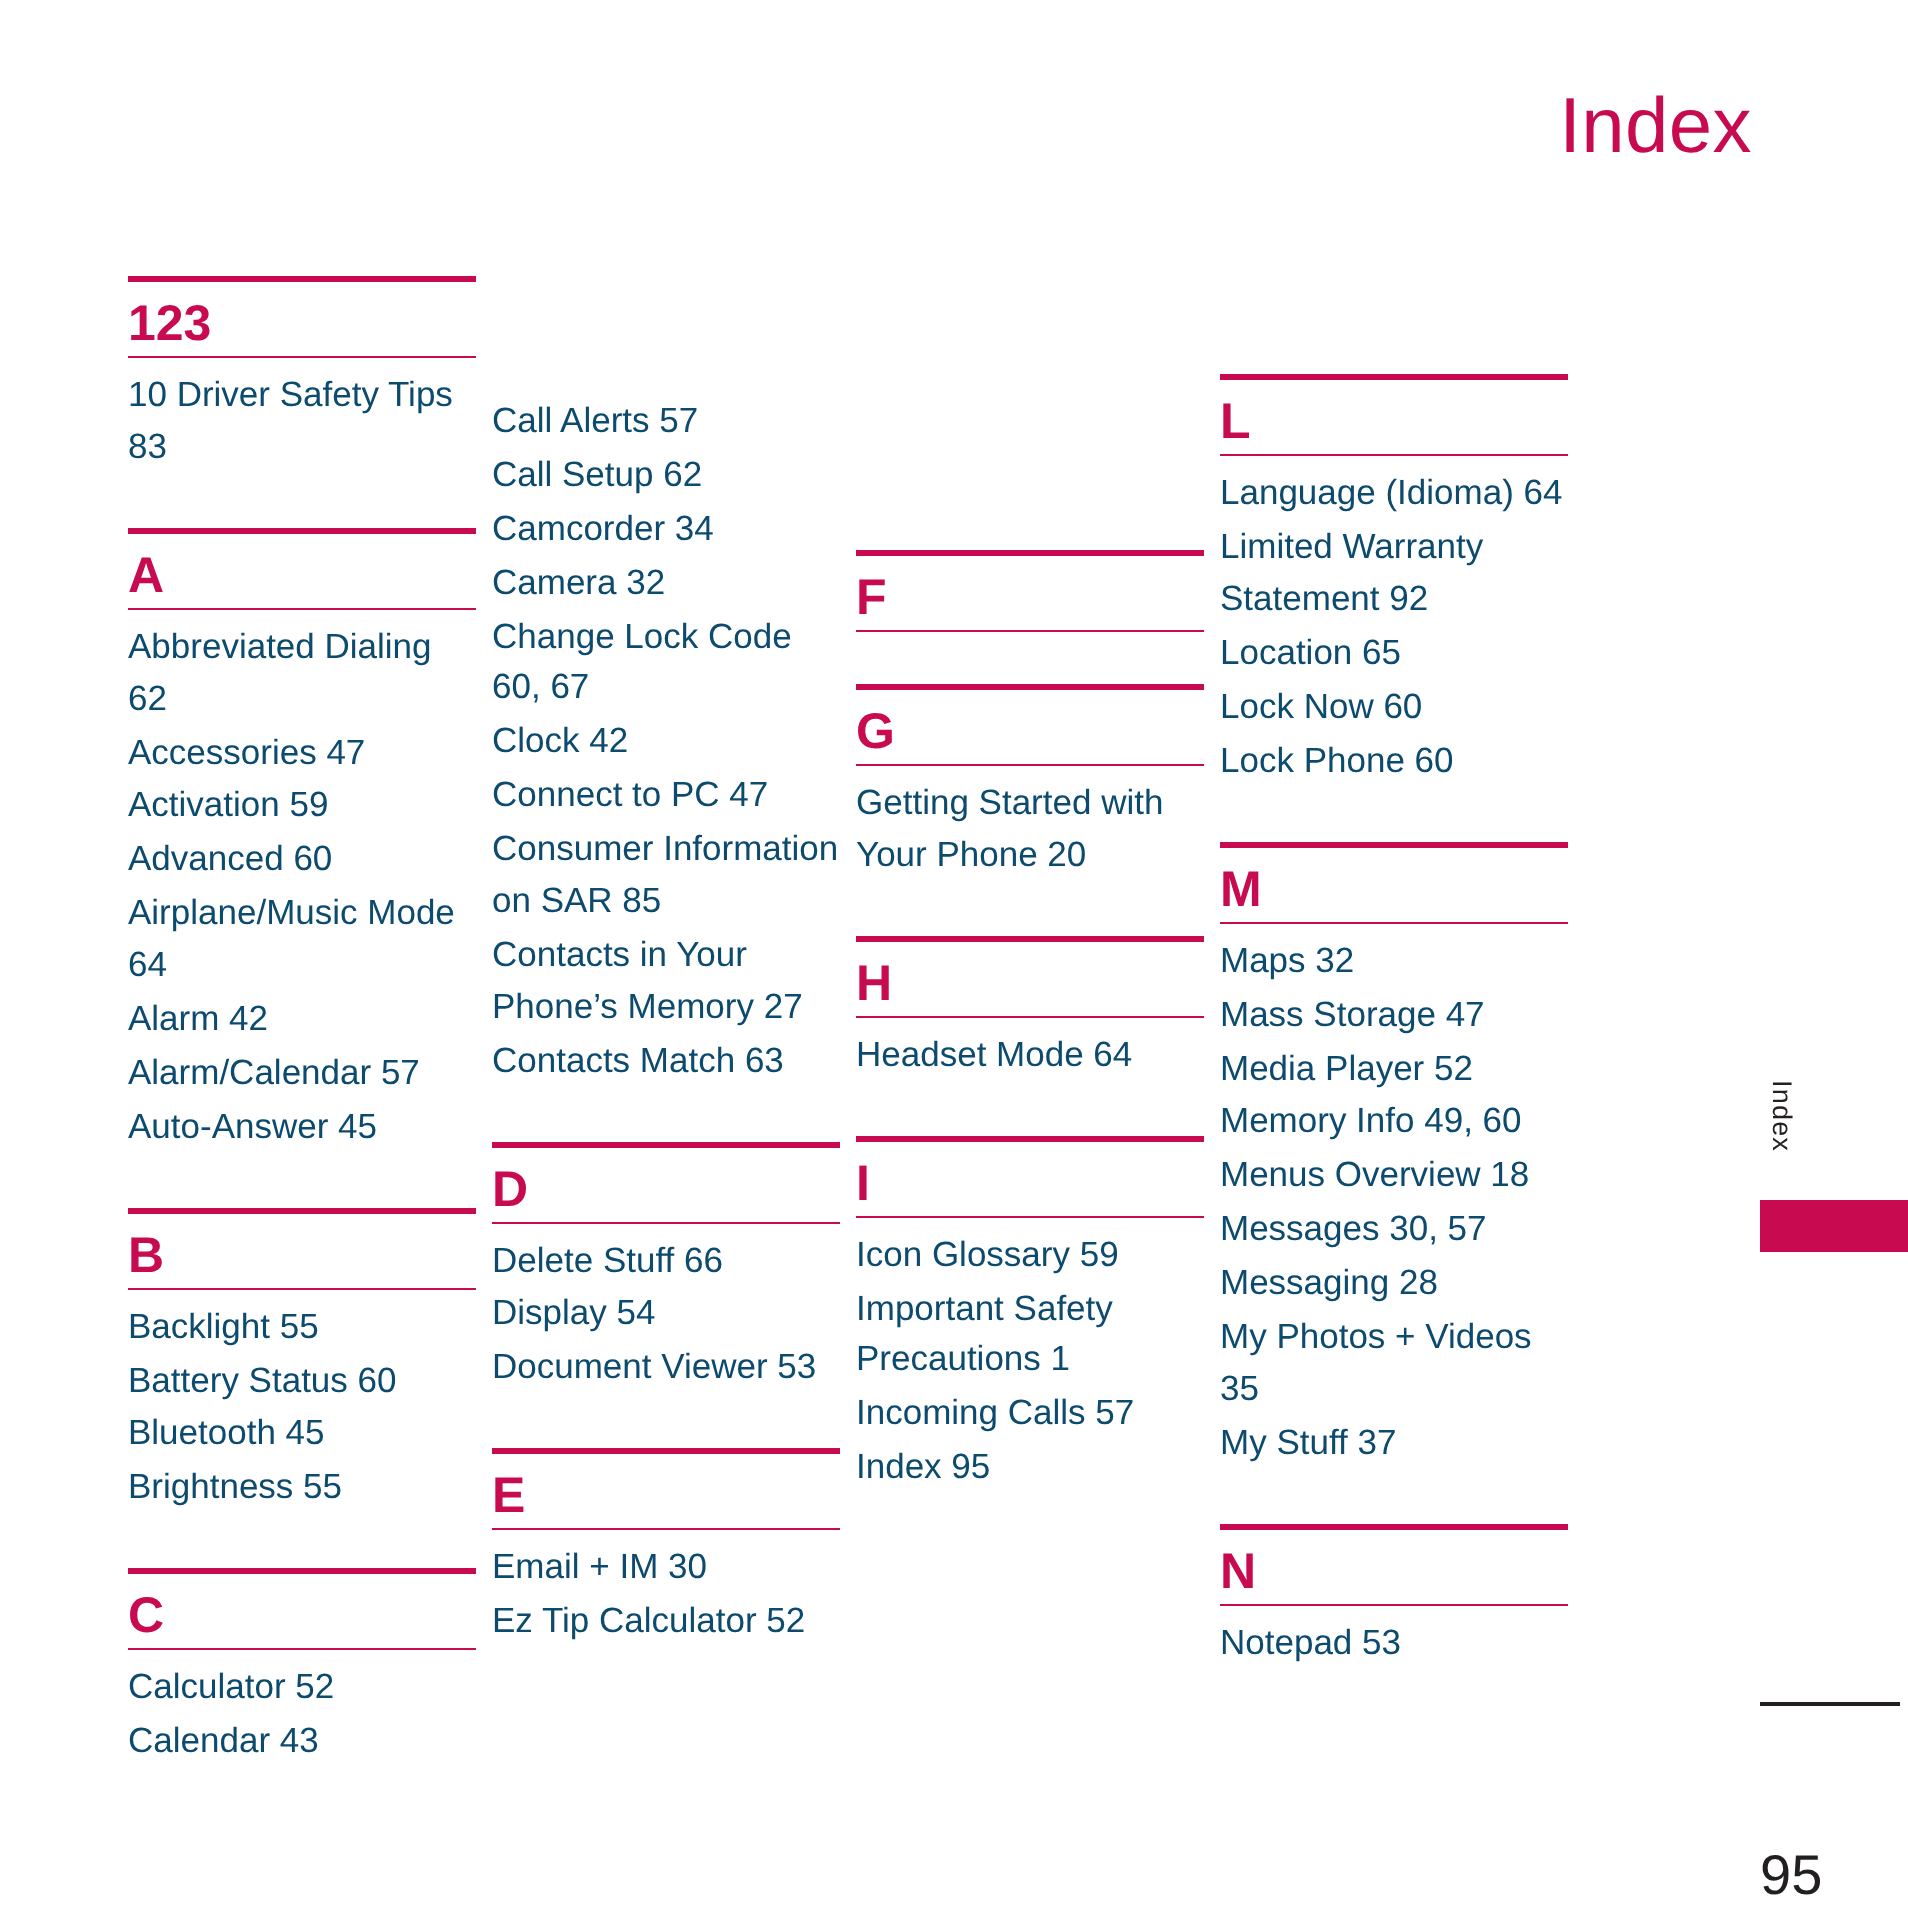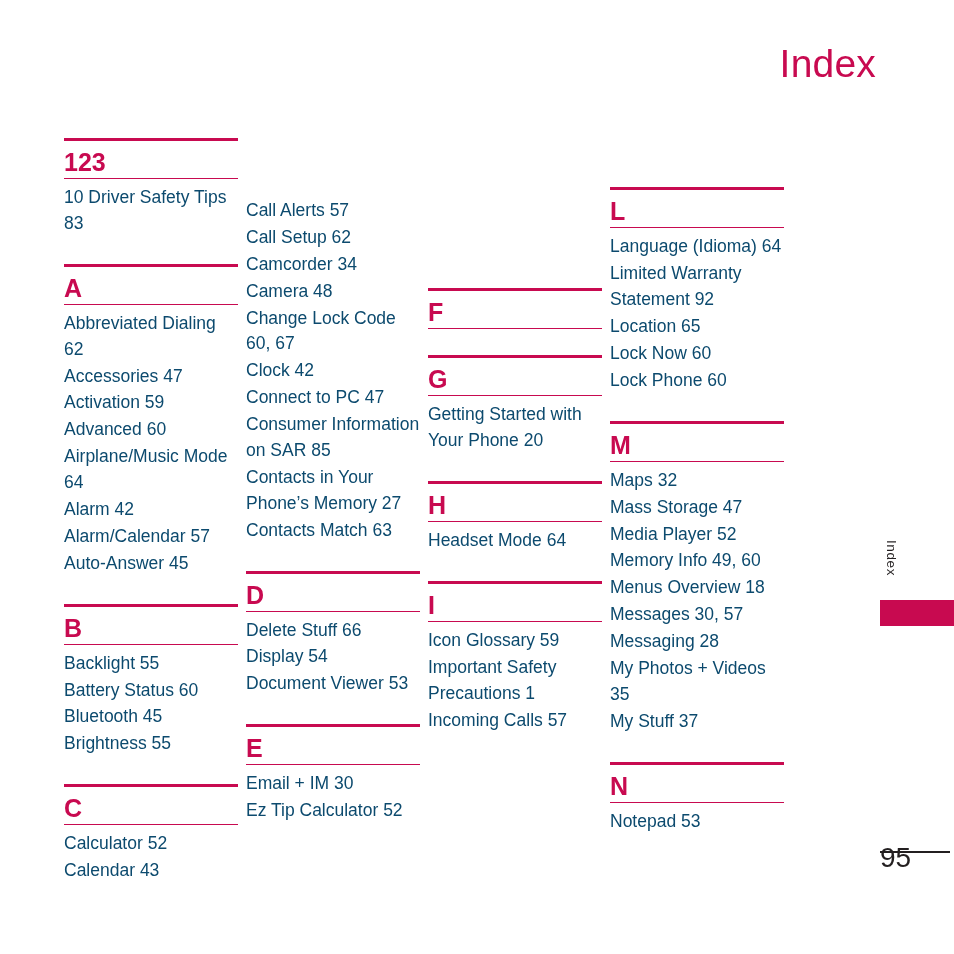--- a/index.html
+++ b/index.html
@@ -112,21 +112,21 @@
     position: absolute;
     left: 880px;
     top: 851px;
     width: 70px;
     height: 1.5px;
     background: #231f20;
   }
   .folio-number {
     position: absolute;
     left: 880px;
-    top: 844px;
+    top: 924px;
     font-size: 28px;
     color: #231f20;
     line-height: 1;
   }
 </style>
 </head>
 <body>
 
 <div class="page-title">Index</div>
 
@@ -175,21 +175,21 @@
           <li class="entry">Calendar 43</li>
         </ul>
       </div>
     </div>
     <div class="column">
       <div class="section continued">
         <ul class="entries">
           <li class="entry">Call Alerts 57</li>
           <li class="entry">Call Setup 62</li>
           <li class="entry">Camcorder 34</li>
-          <li class="entry">Camera 48</li>
+          <li class="entry">Camera 32</li>
           <li class="entry">Change Lock Code 60, 67</li>
           <li class="entry">Clock 42</li>
           <li class="entry">Connect to PC 47</li>
           <li class="entry">Consumer Information on SAR 85</li>
           <li class="entry">Contacts in Your Phone’s Memory 27</li>
           <li class="entry">Contacts Match 63</li>
         </ul>
       </div>
       <div class="section">
         <div class="rule-top"></div>
@@ -234,20 +234,21 @@
         </ul>
       </div>
       <div class="section">
         <div class="rule-top"></div>
         <div class="section-letter">I</div>
         <div class="rule-bottom"></div>
         <ul class="entries">
           <li class="entry">Icon Glossary 59</li>
           <li class="entry">Important Safety Precautions 1</li>
           <li class="entry">Incoming Calls 57</li>
+          <li class="entry">Index 95</li>
         </ul>
       </div>
     </div>
     <div class="column">
       <div class="section">
         <div class="rule-top"></div>
         <div class="section-letter">L</div>
         <div class="rule-bottom"></div>
         <ul class="entries">
           <li class="entry">Language (Idioma) 64</li>

